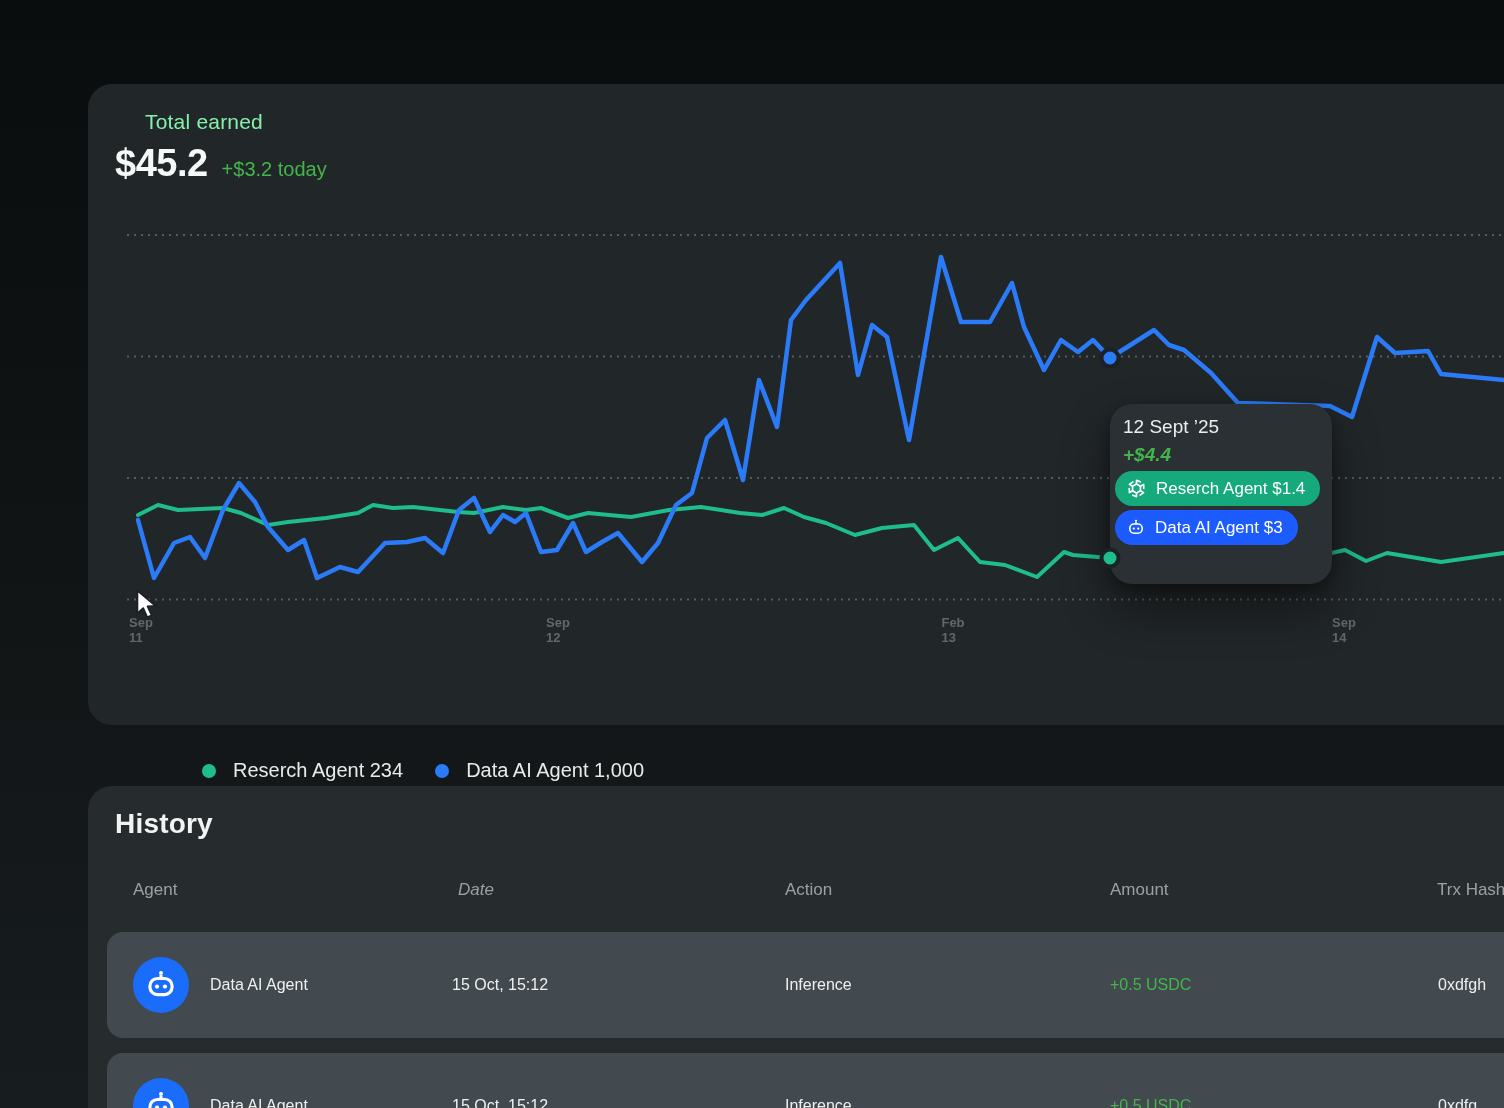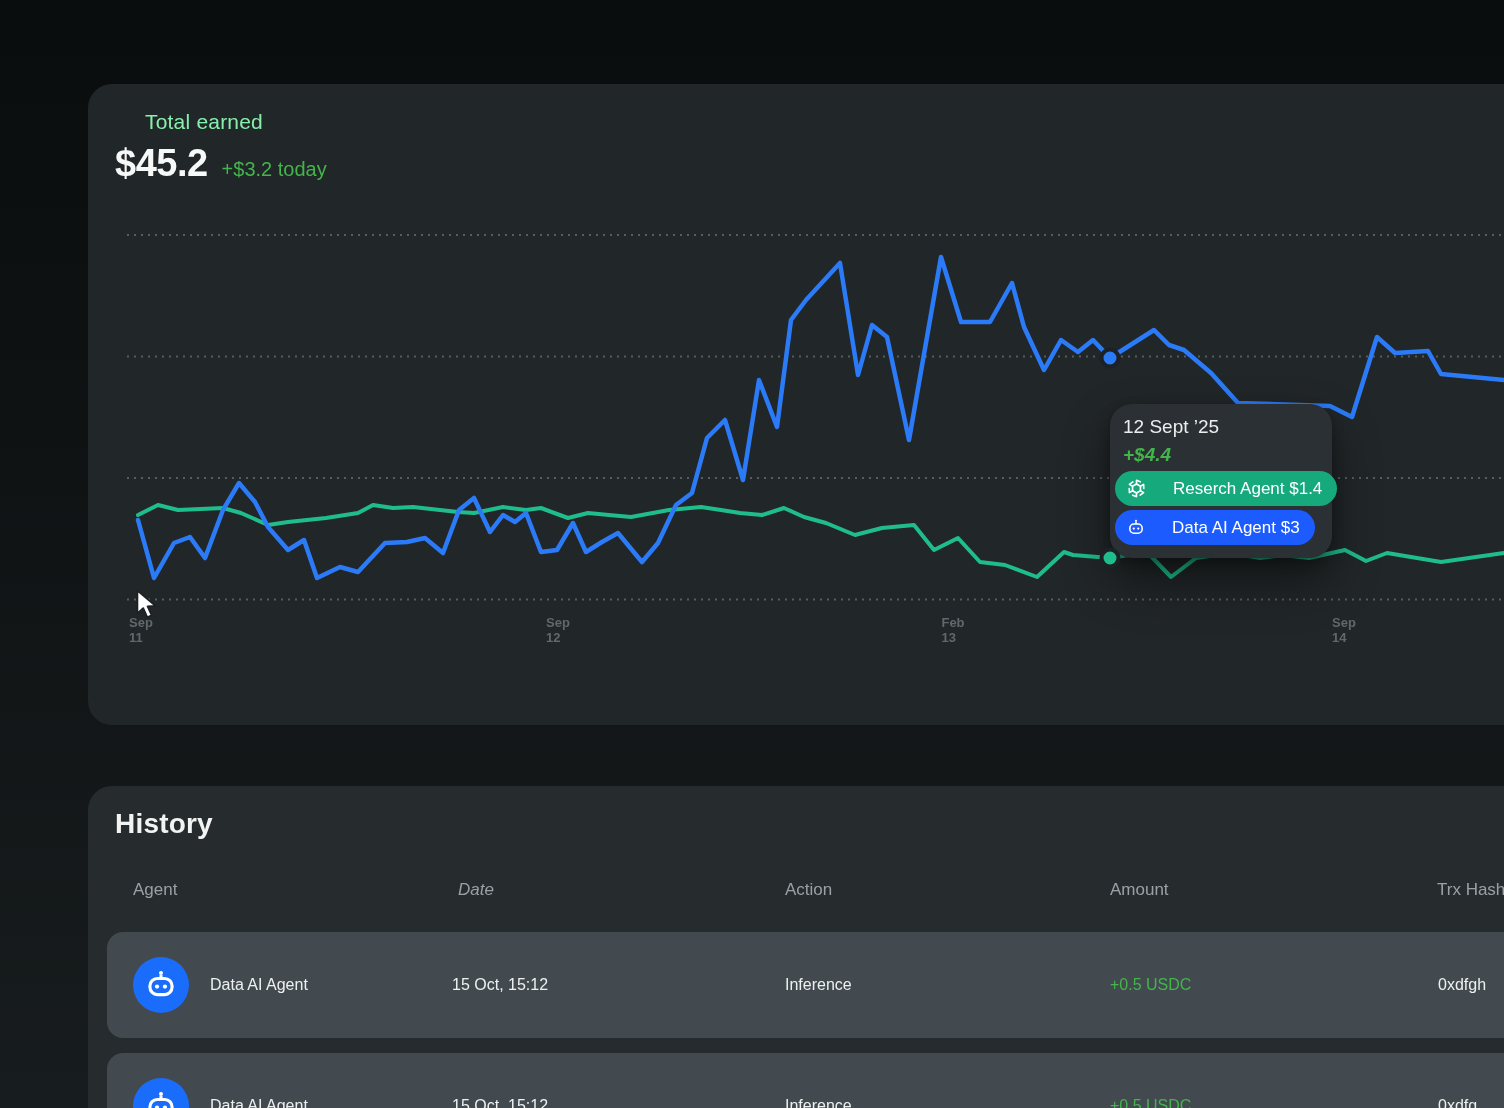--- a/index.html
+++ b/index.html
@@ -17,27 +17,27 @@
   .earn-value{font-size:38px;font-weight:700;color:#f7f9f8;letter-spacing:-.5px;}
   .earn-delta{font-size:20px;color:#43b54b;font-weight:500;}
   #chart-svg{position:absolute;left:0;top:0;width:1504px;height:1108px;z-index:2;pointer-events:none;}
   .axis-labels{position:absolute;left:0;top:0;z-index:2;pointer-events:none;}
   .axis-labels span{position:absolute;top:615px;transform:translateX(-50%);font-size:13px;color:#61686b;font-weight:600;}
   .legend{position:absolute;left:114px;top:675px;display:flex;gap:32px;align-items:center;z-index:3;}
   .legend-item{display:flex;align-items:center;gap:17px;cursor:default;}
   .legend-dot{width:14px;height:14px;border-radius:50%;}
   .legend-label{font-size:20px;color:#e8ebea;}
   .tooltip{
-    position:absolute;left:1110px;top:404px;width:222px;height:154px;z-index:5;
+    position:absolute;left:1110px;top:404px;width:222px;height:180px;z-index:5;
     background:#2a3034;border-radius:22px;
     box-shadow:0 24px 48px rgba(0,0,0,.45), 0 4px 12px rgba(0,0,0,.3);
   }
   .tt-date{position:absolute;left:13px;top:12px;font-size:19px;color:#eceeed;}
   .tt-total{position:absolute;left:13px;top:40px;font-size:19px;font-weight:700;color:#43b54b;font-style:italic;}
-  .pill{position:absolute;left:5px;height:35px;border-radius:18px;display:flex;align-items:center;gap:26px;padding:0 15px 0 11px;box-sizing:border-box;}
+  .pill{position:absolute;left:5px;height:35px;border-radius:18px;display:flex;align-items:center;gap:9px;padding:0 15px 0 11px;box-sizing:border-box;}
   .pill-green{top:67px;background:#16a97c;}
   .pill-blue{top:106px;background:#1c5cff;}
   .pill-text{font-size:17px;color:#fff;font-weight:500;white-space:nowrap;}
   .marker{position:absolute;width:13px;height:13px;border-radius:50%;border:4px solid #1b2125;z-index:6;transform:translate(-50%,-50%);}
   .hist-title{position:absolute;left:27px;top:22px;font-size:28px;font-weight:700;color:#f2f4f3;letter-spacing:.2px;}
   .hist-head span{position:absolute;top:94px;font-size:17px;color:#99a1a5;}
   .h-agent{left:45px;} .h-date{left:370px;font-style:italic;} .h-action{left:697px;} .h-amount{left:1022px;} .h-hash{left:1349px;}
   .hist-row{position:absolute;left:19px;width:1441px;height:106px;border-radius:16px;background:#424a50;cursor:pointer;}
   .row-1{top:146px;} .row-2{top:267px;}
   .hist-row .cell{position:absolute;top:50%;transform:translateY(-50%);font-size:16px;color:#eef0ef;white-space:nowrap;}
@@ -47,20 +47,30 @@
   .cursor{position:absolute;left:135px;top:589px;z-index:10;pointer-events:none;}
 </style>
 </head>
 <body>
 
 <section class="card chart-card">
   <div class="earn-label">Total earned</div>
   <div class="earn-row">
     <span class="earn-value">$45.2</span>
     <span class="earn-delta">+$3.2 today</span>
+  </div>
+  <div class="legend">
+    <div class="legend-item">
+      <span class="legend-dot" style="background:#1fbd8c"></span>
+      <span class="legend-label">Reserch Agent 234</span>
+    </div>
+    <div class="legend-item">
+      <span class="legend-dot" style="background:#2b7bf8"></span>
+      <span class="legend-label">Data AI Agent 1,000</span>
+    </div>
   </div>
 </section>
 
 <svg id="chart-svg" viewBox="0 0 1504 1108" xmlns="http://www.w3.org/2000/svg">
     <line x1="127" x2="1504" y1="235" y2="235" stroke="#565c5f" stroke-width="2" stroke-dasharray="2 5"></line>
     <line x1="127" x2="1504" y1="356.5" y2="356.5" stroke="#565c5f" stroke-width="2" stroke-dasharray="2 5"></line>
     <line x1="127" x2="1504" y1="478" y2="478" stroke="#565c5f" stroke-width="2" stroke-dasharray="2 5"></line>
     <line x1="127" x2="1504" y1="599.5" y2="599.5" stroke="#565c5f" stroke-width="2" stroke-dasharray="2 5"></line>
     <polyline points="138,515 158,505 178,510 223,508 241,513 268,525 288,522 326,518 358,513 373,505 393,508 413,507 458,512 474,513 503,507 526,510 541,508 568,518 588,513 609,515 631,517 669,510 701,507 721,510 740,513 762,515 784,508 804,517 826,523 855,535 882,528 914,525 934,550 958,538 980,562 1005,565 1037,577 1064,552 1073,555 1110,558 1147,552 1171,577 1196,558 1230,553 1260,558 1282,555 1309,558 1345,550 1366,561 1387,553 1441,562 1504,553" fill="none" stroke="#1fbd8c" stroke-width="4" stroke-linejoin="round" stroke-linecap="round"></polyline>
     <polyline points="138,520 154,578 174,543 190,537 205,558 223,510 239,483 255,502 268,527 288,550 304,540 317,578 340,567 358,572 385,543 407,542 425,538 443,553 459,510 474,498 490,532 503,515 515,522 526,513 541,552 557,550 573,523 586,552 602,542 618,533 642,562 658,543 676,505 692,493 707,438 725,420 743,480 759,380 777,427 791,320 806,300 840,263 858,375 872,325 887,337 909,440 941,257 961,322 990,322 1012,283 1024,327 1044,370 1061,340 1078,352 1093,340 1110,358 1154,330 1169,345 1184,350 1211,373 1238,403 1330,406 1352,417 1377,337 1395,353 1428,351 1441,374 1504,380" fill="none" stroke="#2b7bf8" stroke-width="4.5" stroke-linejoin="round" stroke-linecap="round"></polyline>

